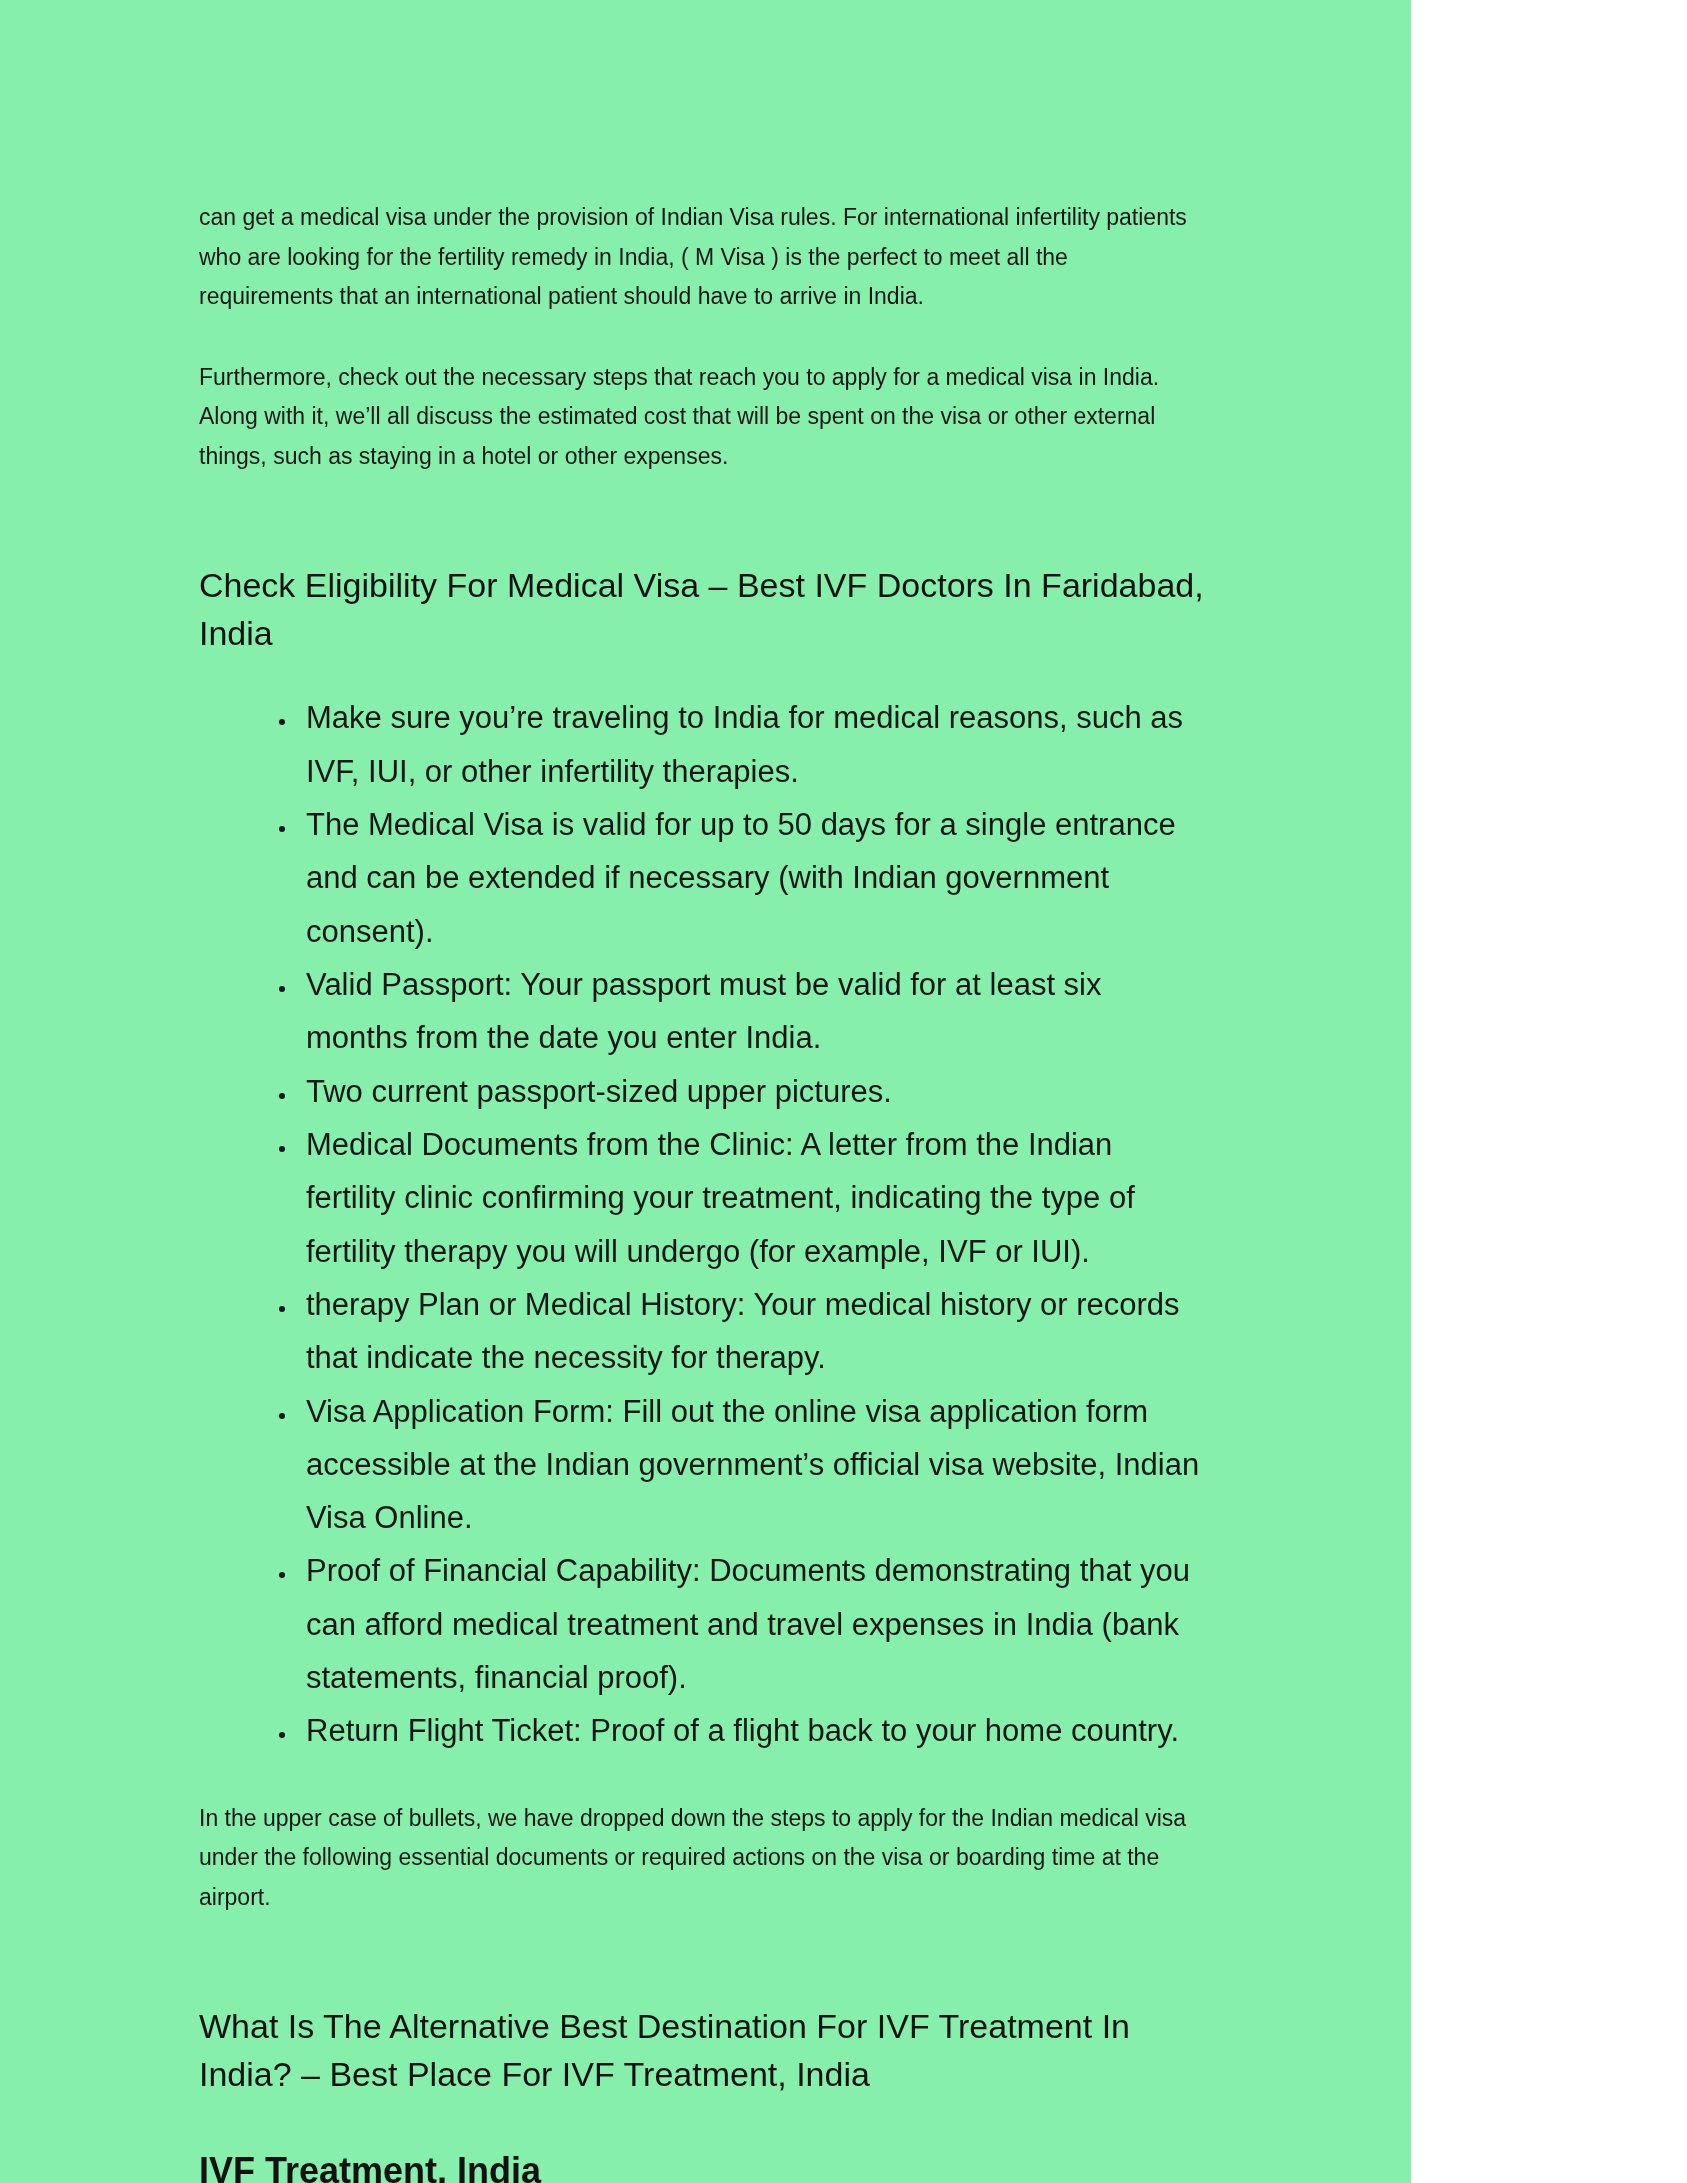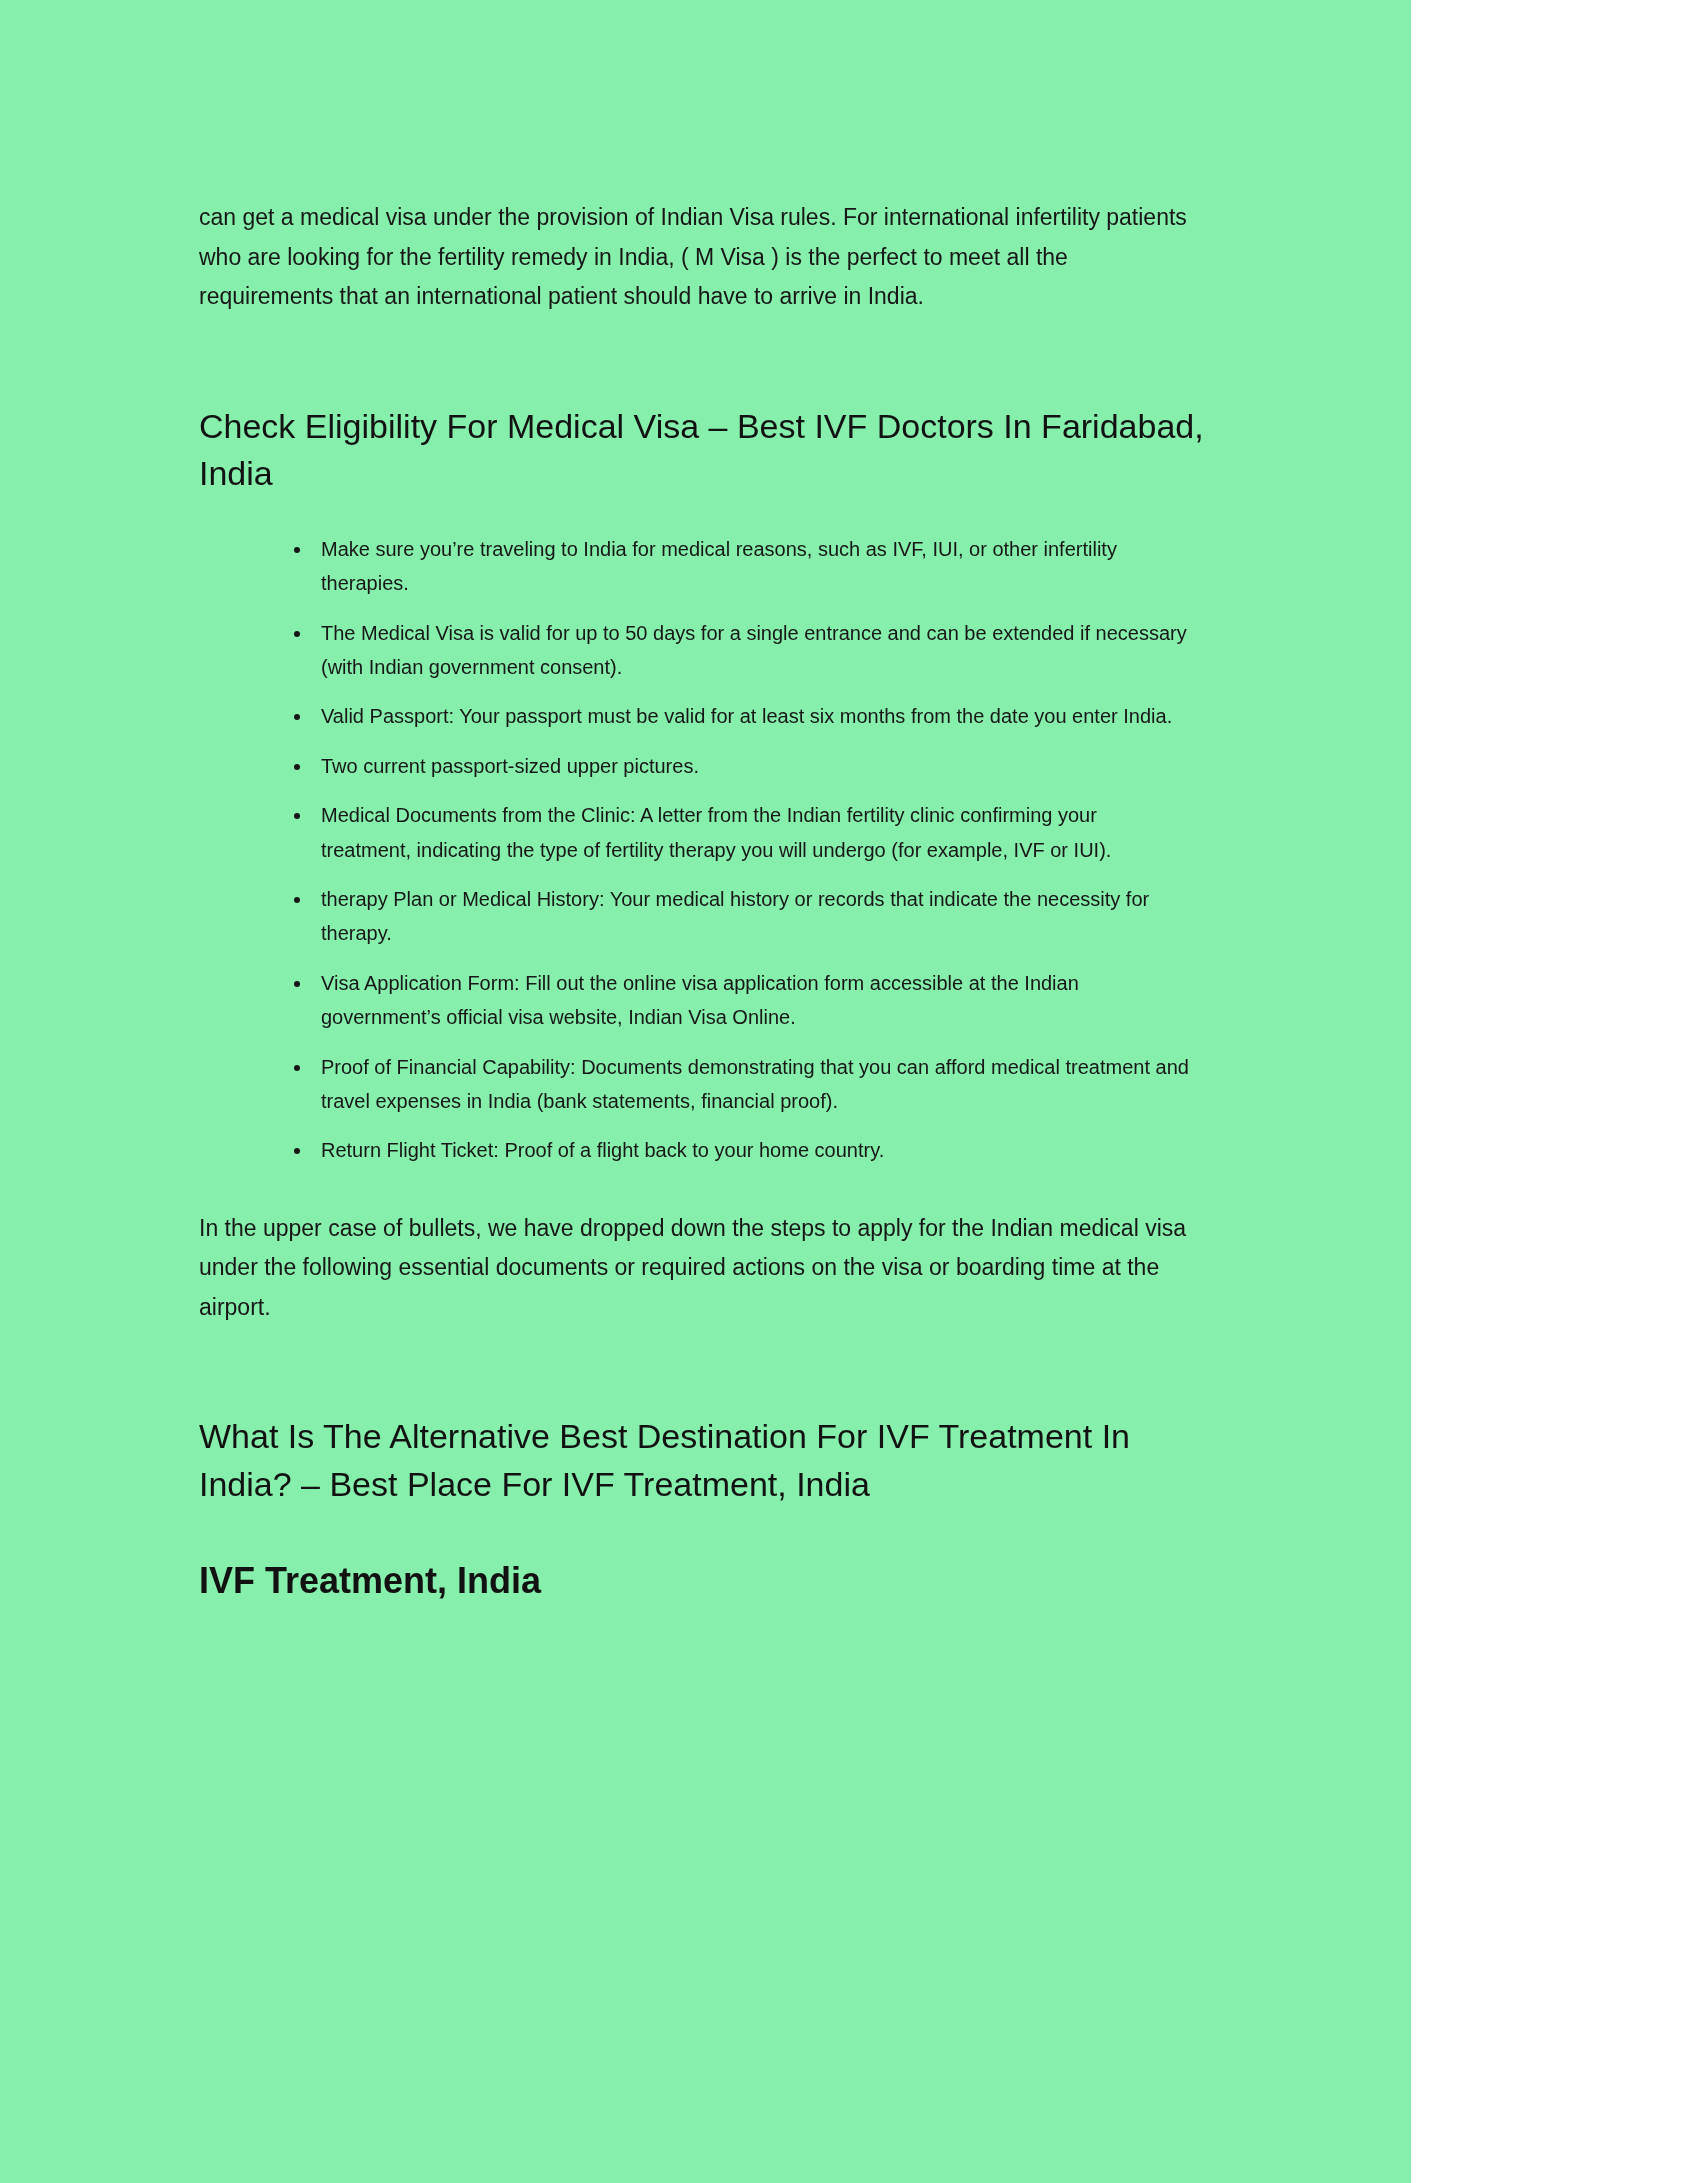--- a/index.html
+++ b/index.html
@@ -35,36 +35,37 @@
     line-height: 1.4;
     margin: 47px 0 0 0;
     color: #121212;
   }
   .bullet-list {
     margin: 0 0 41px 0;
     padding: 0 0 0 99px;
     list-style-type: disc;
   }
   .bullet-list li {
-    font-size: 20px;
+    font-size: 31px;
     line-height: 1.72;
     padding-left: 8px;
-    margin: 15px;
+    margin: 0;
   }
   .bullet-list li::marker {
     font-size: 20px;
   }
 </style>
 </head>
 <body>
 
 <main class="page">
 
   <p class="body-text">can get a medical visa under the provision of Indian Visa rules. For international infertility patients who are looking for the fertility remedy in India, ( M Visa ) is the perfect to meet all the requirements that an international patient should have to arrive in India.</p>
 
+  <p class="body-text">Furthermore, check out the necessary steps that reach you to apply for a medical visa in India. Along with it, we’ll all discuss the estimated cost that will be spent on the visa or other external things, such as staying in a hotel or other expenses.</p>
 
   <h1 class="heading">Check Eligibility For Medical Visa – Best IVF Doctors In Faridabad, India</h1>
 
   <ul class="bullet-list">
     <li>Make sure you’re traveling to India for medical reasons, such as IVF, IUI, or other infertility therapies.</li>
     <li>The Medical Visa is valid for up to 50 days for a single entrance and can be extended if necessary (with Indian government consent).</li>
     <li>Valid Passport: Your passport must be valid for at least six months from the date you enter India.</li>
     <li>Two current passport-sized upper pictures.</li>
     <li>Medical Documents from the Clinic: A letter from the Indian fertility clinic confirming your treatment, indicating the type of fertility therapy you will undergo (for example, IVF or IUI).</li>
     <li>therapy Plan or Medical History: Your medical history or records that indicate the necessity for therapy.</li>

